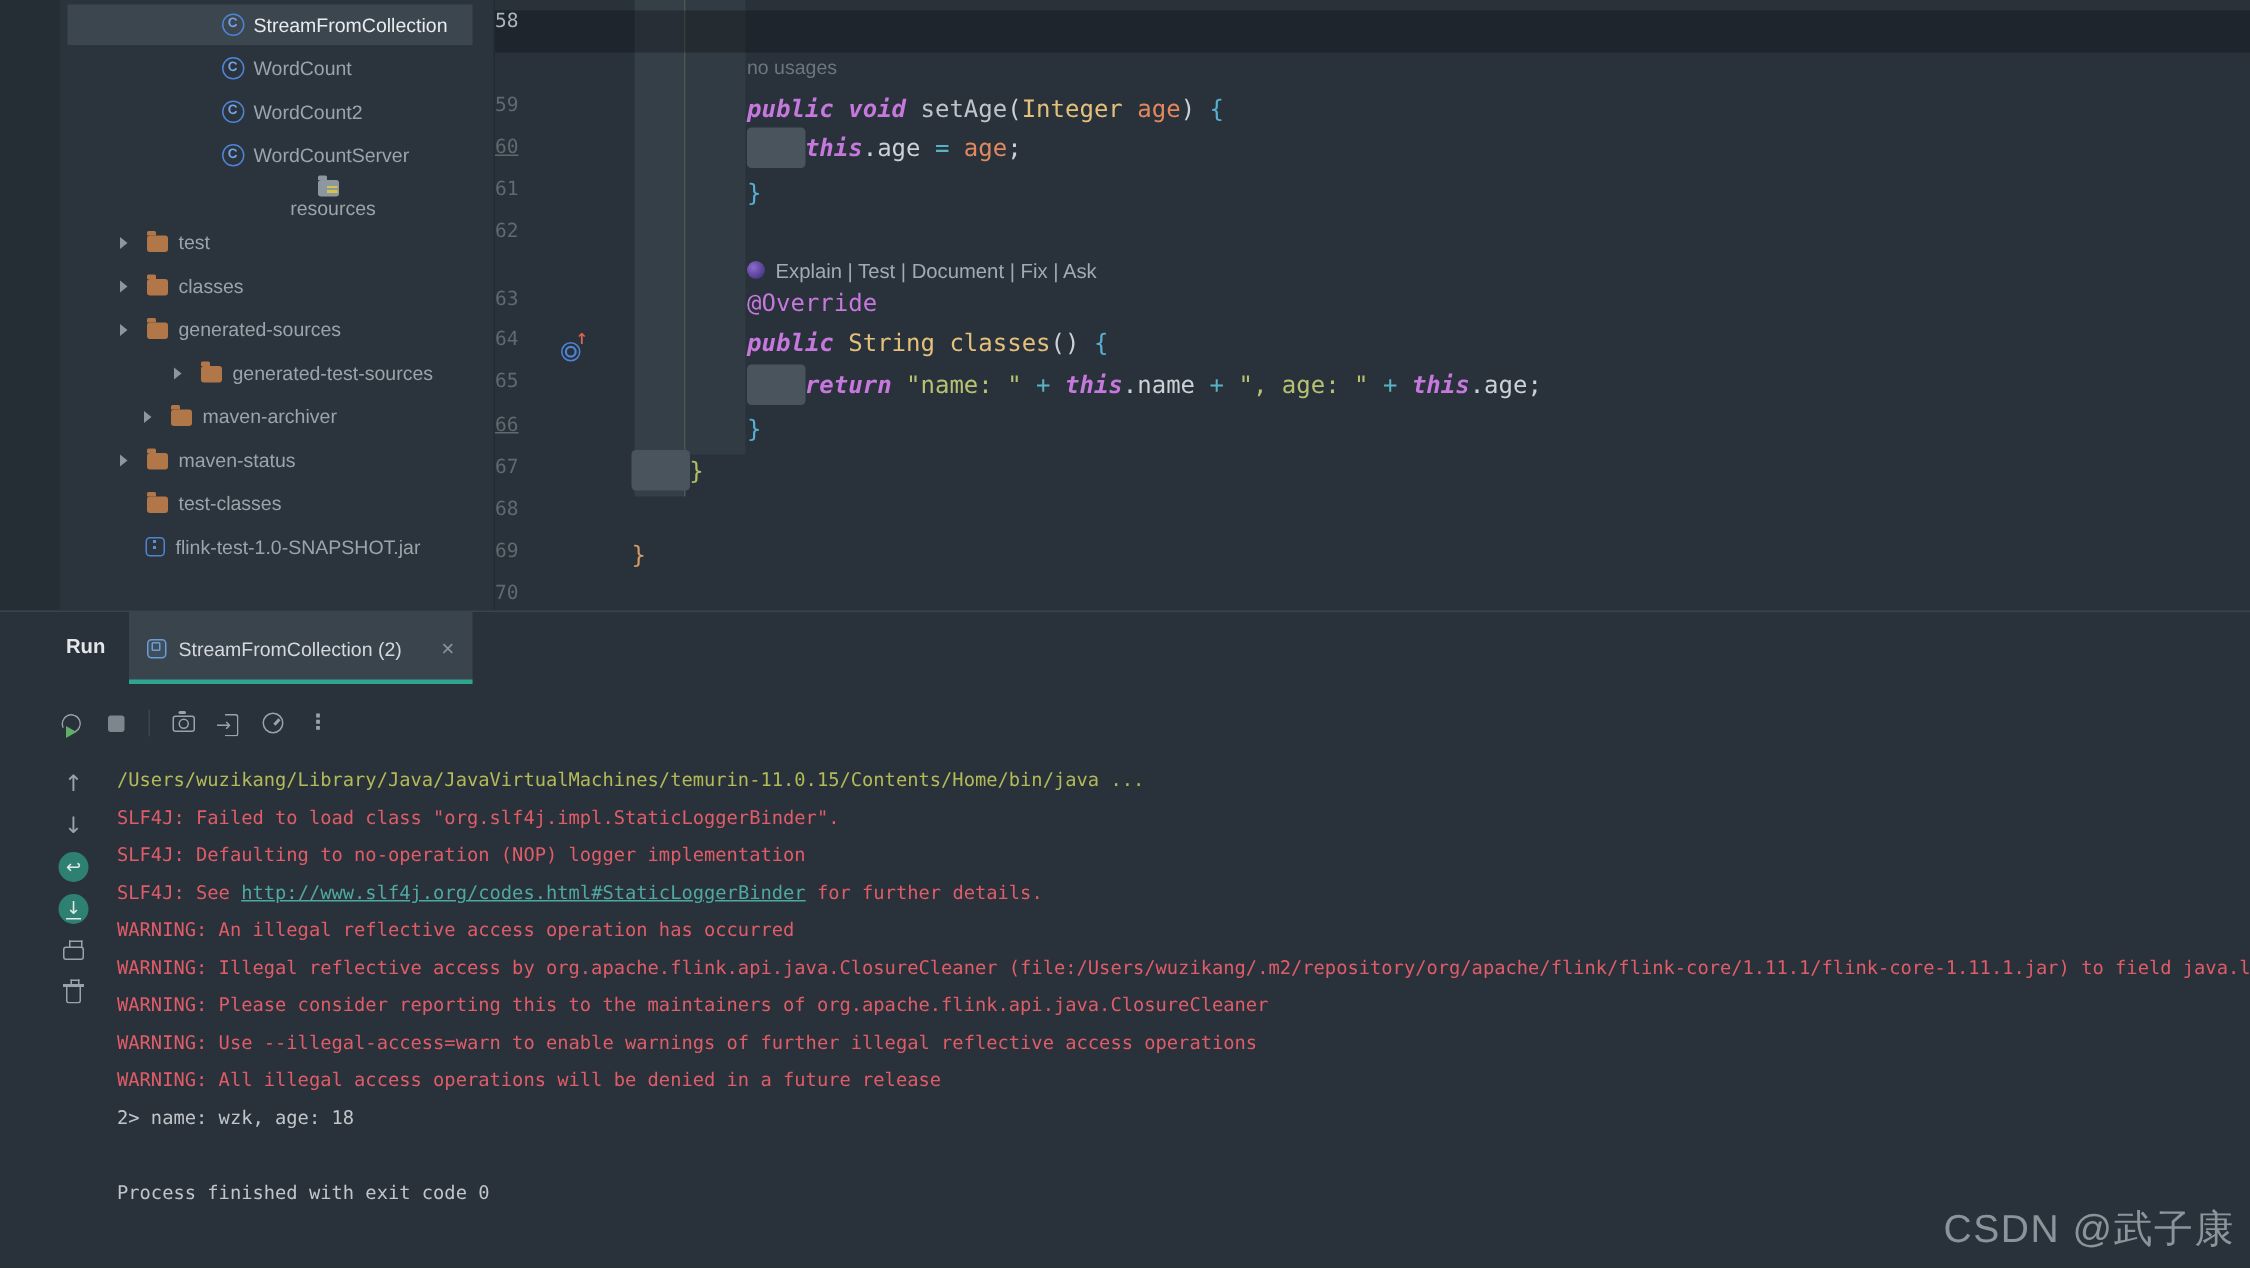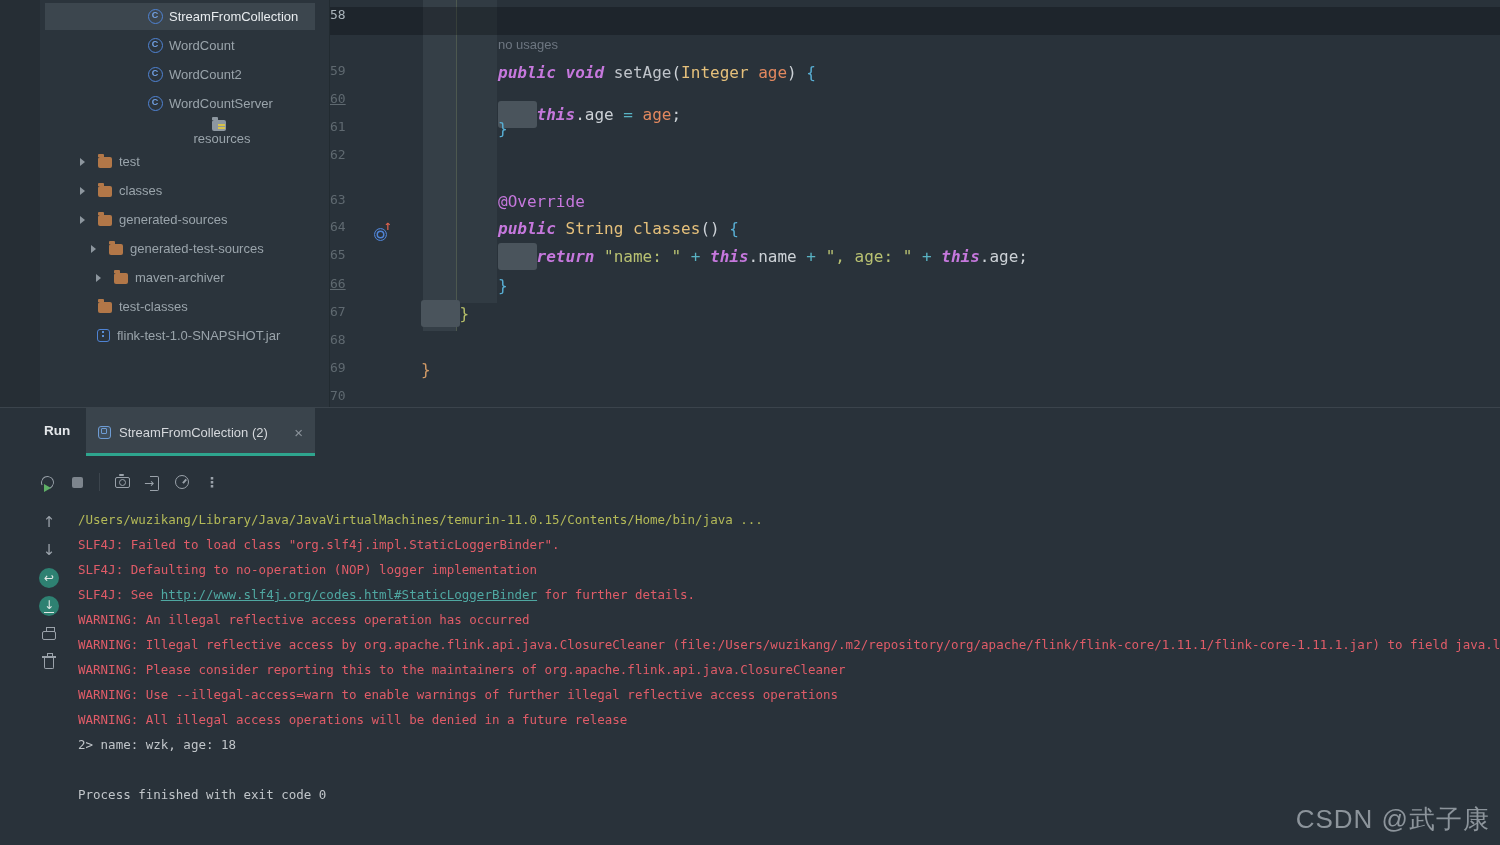--- a/index.html
+++ b/index.html
@@ -190,33 +190,40 @@
           </span>
           <span class="tlabel">classes</span>
         </div>
         <div class="titem" style="padding-left: 76px;">
           <span class="chev right"></span>
           <span class="ticon">
             <span class="fold"></span>
           </span>
           <span class="tlabel">generated-sources</span>
         </div>
-        <div class="titem" style="padding-left: 87px;">
+        <div class="titem" style="padding-left: 112px;">
           <span class="chev right"></span>
           <span class="ticon">
             <span class="fold"></span>
           </span>
           <span class="tlabel">generated-test-sources</span>
         </div>
         <div class="titem" style="padding-left: 76px; margin-left: 16px;">
           <span class="chev right"></span>
           <span class="ticon">
             <span class="fold"></span>
           </span>
           <span class="tlabel">maven-archiver</span>
+        </div>
+        <div class="titem" style="padding-left: 76px;">
+          <span class="chev right"></span>
+          <span class="ticon">
+            <span class="fold"></span>
+          </span>
+          <span class="tlabel">maven-status</span>
         </div>
         <div class="titem" style="padding-left: 97px;">
           <span class="ticon">
             <span class="fold"></span>
           </span>
           <span class="tlabel">test-classes</span>
         </div>
         <div class="titem" style="padding-left: 95px;">
           <span class="ticon">
             <span class="ic-jar"></span>
@@ -241,24 +248,28 @@
         <div class="lnum" style="top: 219px;">64</div>
         <div class="lnum" style="top: 247px;">65</div>
         <div class="lnum" style="top: 276px; text-decoration: underline;">66</div>
         <div class="lnum" style="top: 304px;">67</div>
         <div class="lnum" style="top: 332px;">68</div>
         <div class="lnum" style="top: 360px;">69</div>
         <div class="lnum" style="top: 388px;">70</div>
       </div>
     <span class="override-icon"></span>
     <div class="hint no-usages">no usages</div>
+    <div class="hint ai-hint">
+      <span class="ai-icon"></span>
+      <span>Explain | Test | Document | Fix | Ask</span>
+    </div>
     <div class="code">
         <div class="crow" style="top: -21px;"></div>
         <div class="crow" style="top: 63px;"><span class="c-pl">        </span><span class="c-kw">public</span><span class="c-pl"> </span><span class="c-kw">void</span><span class="c-pl"> </span><span class="c-decl">setAge</span><span class="c-pl">(</span><span class="c-type">Integer</span><span class="c-pl"> </span><span class="c-param">age</span><span class="c-pl">) </span><span class="c-br3">{</span></div>
-        <div class="crow" style="top: 105px;"><span class="c-pl">        </span><span class="c-box">    </span><span class="c-kw">this</span><span class="c-pl">.age </span><span class="c-op">=</span><span class="c-pl"> </span><span class="c-param">age</span><span class="c-pl">;</span></div>
+        <div class="crow" style="top: 89px;"><span class="c-pl">        </span><span class="c-box">    </span><span class="c-kw">this</span><span class="c-pl">.age </span><span class="c-op">=</span><span class="c-pl"> </span><span class="c-param">age</span><span class="c-pl">;</span></div>
         <div class="crow" style="top: 119px;"><span class="c-pl">        </span><span class="c-br3">}</span></div>
         <div class="crow" style="top: 192px;"><span class="c-pl">        </span><span class="c-ann">@Override</span></div>
         <div class="crow" style="top: 219px;"><span class="c-pl">        </span><span class="c-kw">public</span><span class="c-pl"> </span><span class="c-type">String</span><span class="c-pl"> </span><span class="c-type">classes</span><span class="c-pl">() </span><span class="c-br3">{</span></div>
         <div class="crow" style="top: 247px;"><span class="c-pl">        </span><span class="c-box">    </span><span class="c-kw">return</span><span class="c-pl"> </span><span class="c-str">"name: "</span><span class="c-pl"> </span><span class="c-op">+</span><span class="c-pl"> </span><span class="c-kw">this</span><span class="c-pl">.name </span><span class="c-op">+</span><span class="c-pl"> </span><span class="c-str">", age: "</span><span class="c-pl"> </span><span class="c-op">+</span><span class="c-pl"> </span><span class="c-kw">this</span><span class="c-pl">.age</span><span class="c-pl">;</span></div>
         <div class="crow" style="top: 276px;"><span class="c-pl">        </span><span class="c-br3">}</span></div>
         <div class="crow" style="top: 304px;"><span class="c-box">    </span><span class="c-br2">}</span></div>
         <div class="crow" style="top: 360px;"><span class="c-br1">}</span></div>
       </div>
   </section>
 

